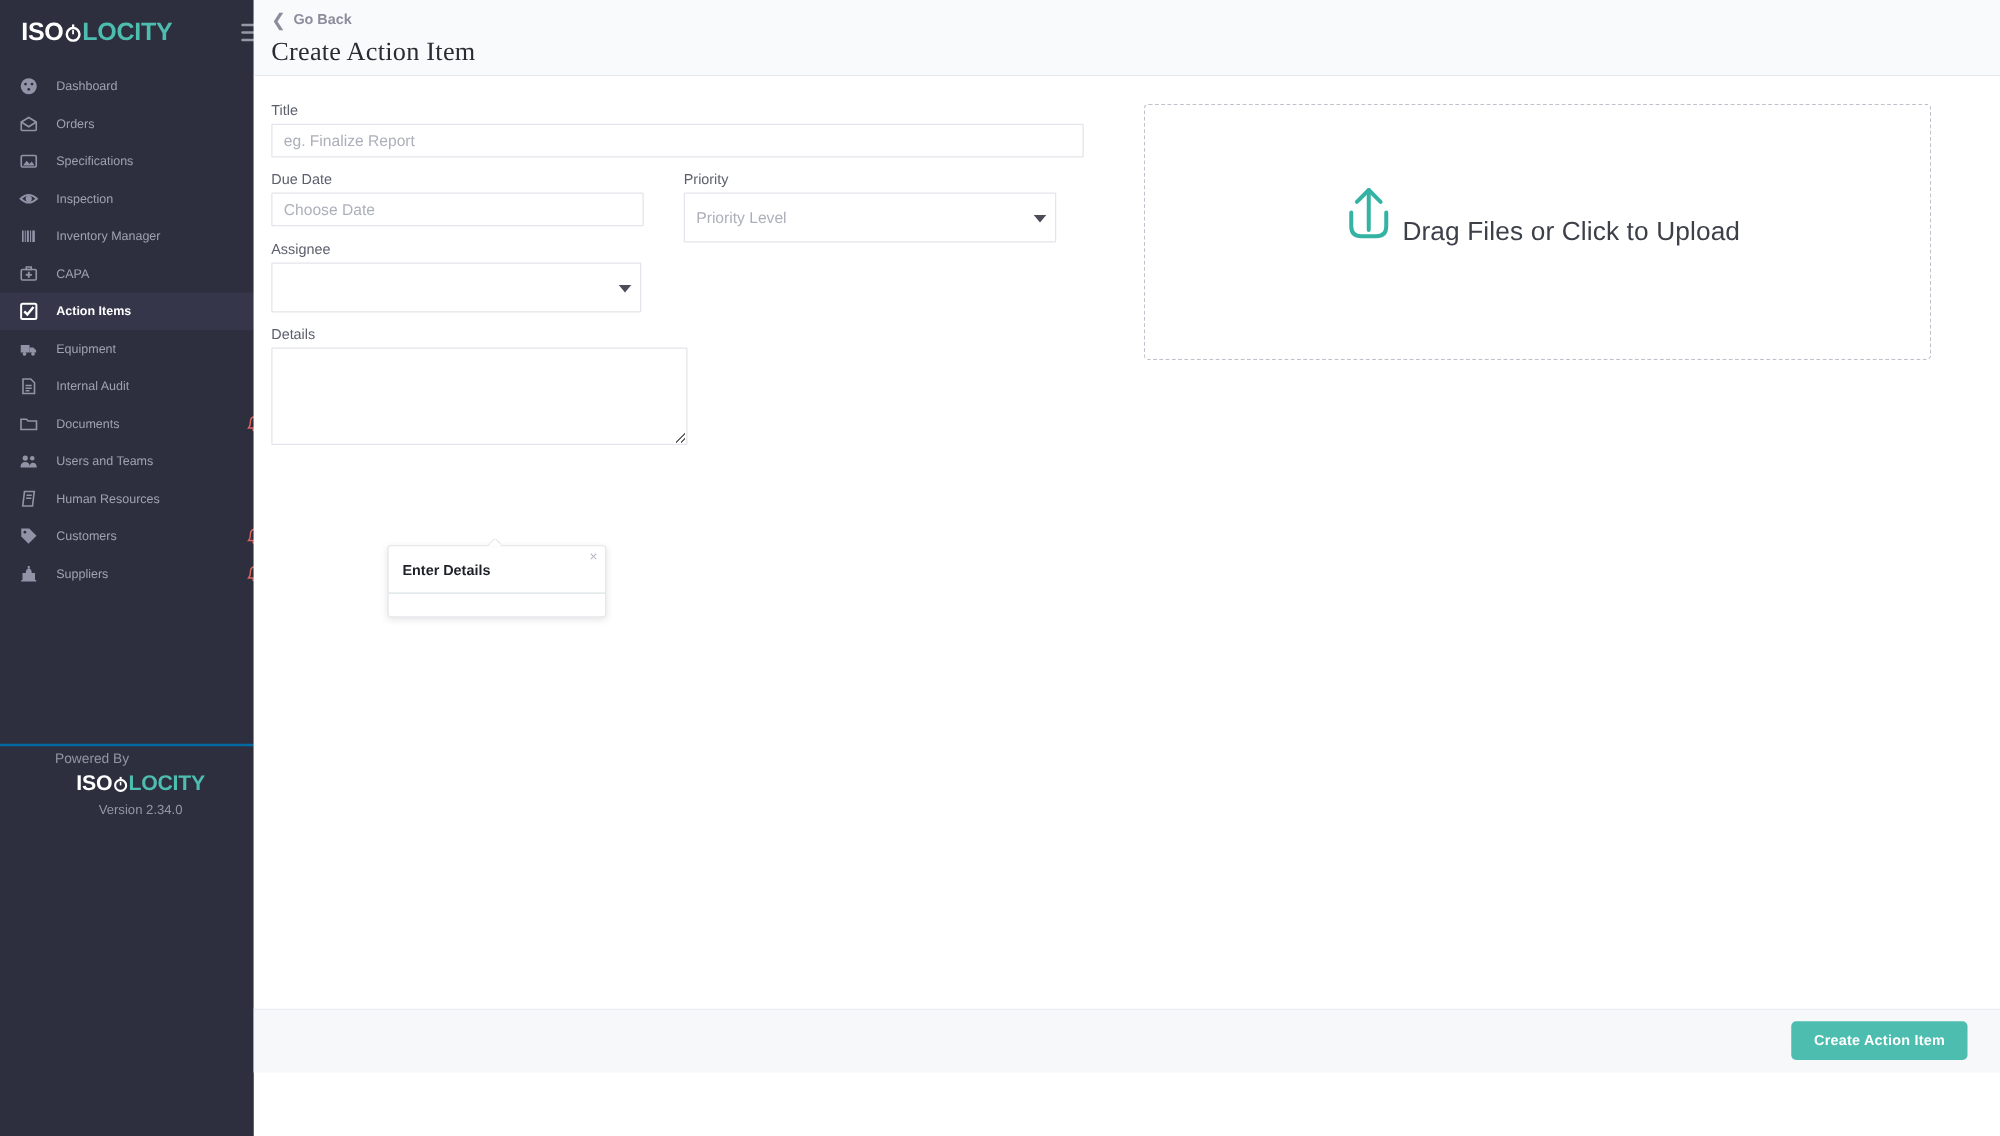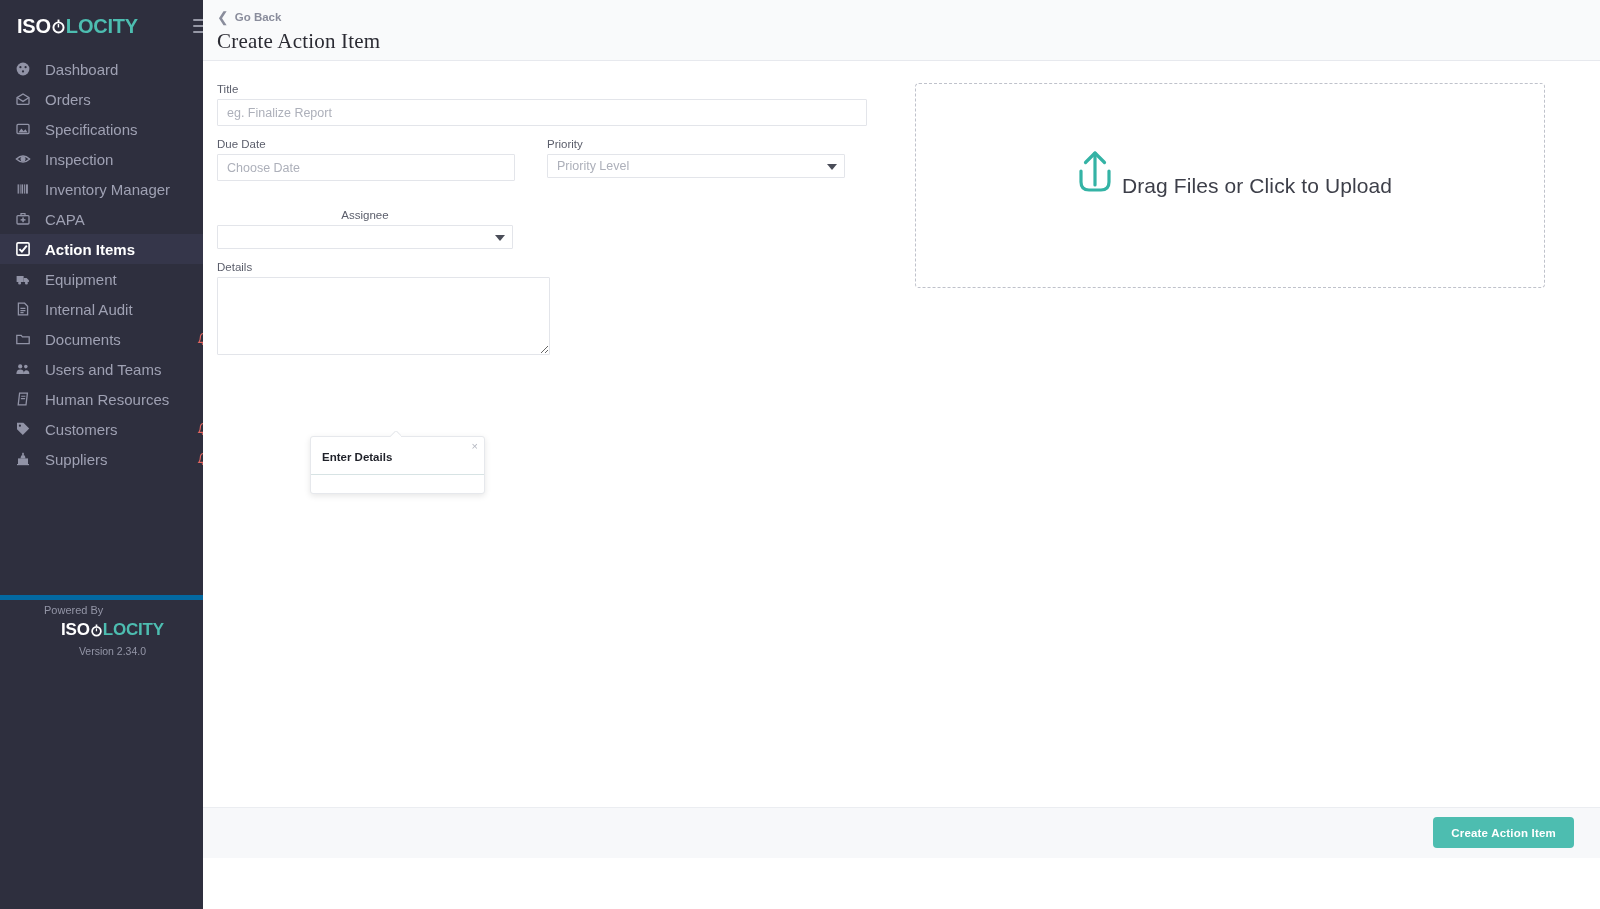--- a/index.html
+++ b/index.html
@@ -54,21 +54,21 @@
   #menu-toggle i:nth-child(2) { width: 13px; }
   #menu-toggle i:nth-child(3) { width: 16px; }
 
   #nav { margin-top: 2px; }
   .nav-item {
     position: relative;
     display: flex; align-items: center;
     height: 30px;
     padding: 0 14px 0 12px;
     color: #9fa1b3;
-    font-size: 15px;
+    font-size: 10px;
     cursor: pointer;
     text-decoration: none;
   }
   .nav-item .ic {
     width: 22px; height: 18px;
     display: flex; align-items: center; justify-content: center;
     margin-right: 11px;
     flex: 0 0 22px;
   }
   .nav-item .ic svg { display: block; }
@@ -79,21 +79,21 @@
     font-weight: bold;
   }
   .nav-item .bell {
     position: absolute; right: 15px; top: 50%;
     transform: translateY(-50%);
     width: 13px; height: 14px;
   }
   #powered {
     position: absolute; left: 0; right: 0; top: 595px;
     text-align: center;
-    border-top: 5px solid #0369a1;
+    border-top: 2px solid #0369a1;
     padding-top: 4px;
   }
   #powered .pb {
     color: #9395a6; font-size: 11px; text-align: left;
     padding-left: 44px; margin-bottom: 4px;
   }
   #powered .plogo {
     font-size: 17px; font-weight: bold; letter-spacing: -0.2px;
     display: flex; align-items: center; justify-content: center;
   }
@@ -154,41 +154,41 @@
     font-family: "Liberation Sans", sans-serif;
     outline: none;
     border-radius: 1px;
   }
   .txt-input::placeholder { color: #adb0ba; }
   .row2 { display: flex; gap: 32px; margin-top: 12px; }
   .col-due { width: 298px; }
   .col-pri { width: 298px; }
   .sel-wrap { position: relative; }
   .sel-box {
-    height: 24px; width: 100%;
+    height: 40px; width: 100%;
     border: 1px solid #e3e5ea;
     background: #fff;
     font-size: 12.5px;
     display: flex; align-items: center;
     padding: 0 26px 0 9px;
     color: #adb0ba;
     border-radius: 1px;
     cursor: pointer;
   }
   .sel-box.filled { color: #33363f; }
   .caret {
     position: absolute; right: 8px; top: 50%;
     margin-top: -2px;
     width: 0; height: 0;
     border-left: 5px solid transparent;
     border-right: 5px solid transparent;
     border-top: 6px solid #4a4d58;
     pointer-events: none;
   }
-  #assignee-block { margin-top: 28px; width: 296px; text-align: center; }
+  #assignee-block { margin-top: 0; width: 296px; }
   #details-block { margin-top: 12px; }
   .ta {
     width: 333px; height: 78px;
     border: 1px solid #e3e5ea;
     background: #fff;
     resize: both;
     font-family: "Liberation Sans", sans-serif;
     font-size: 12.5px;
     outline: none;
     padding: 5px 7px;

